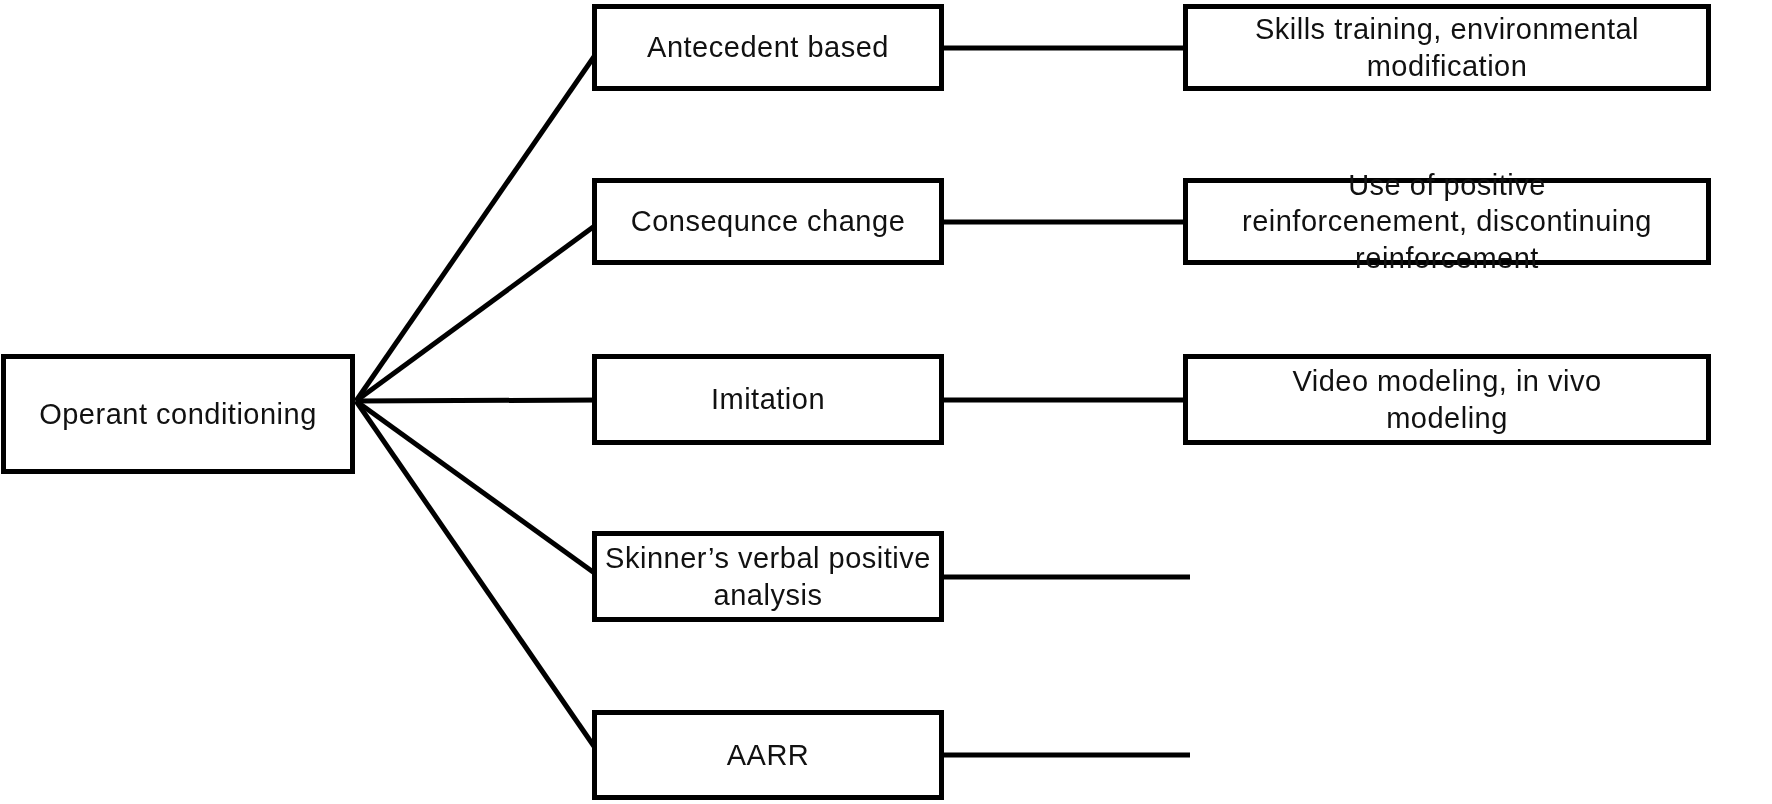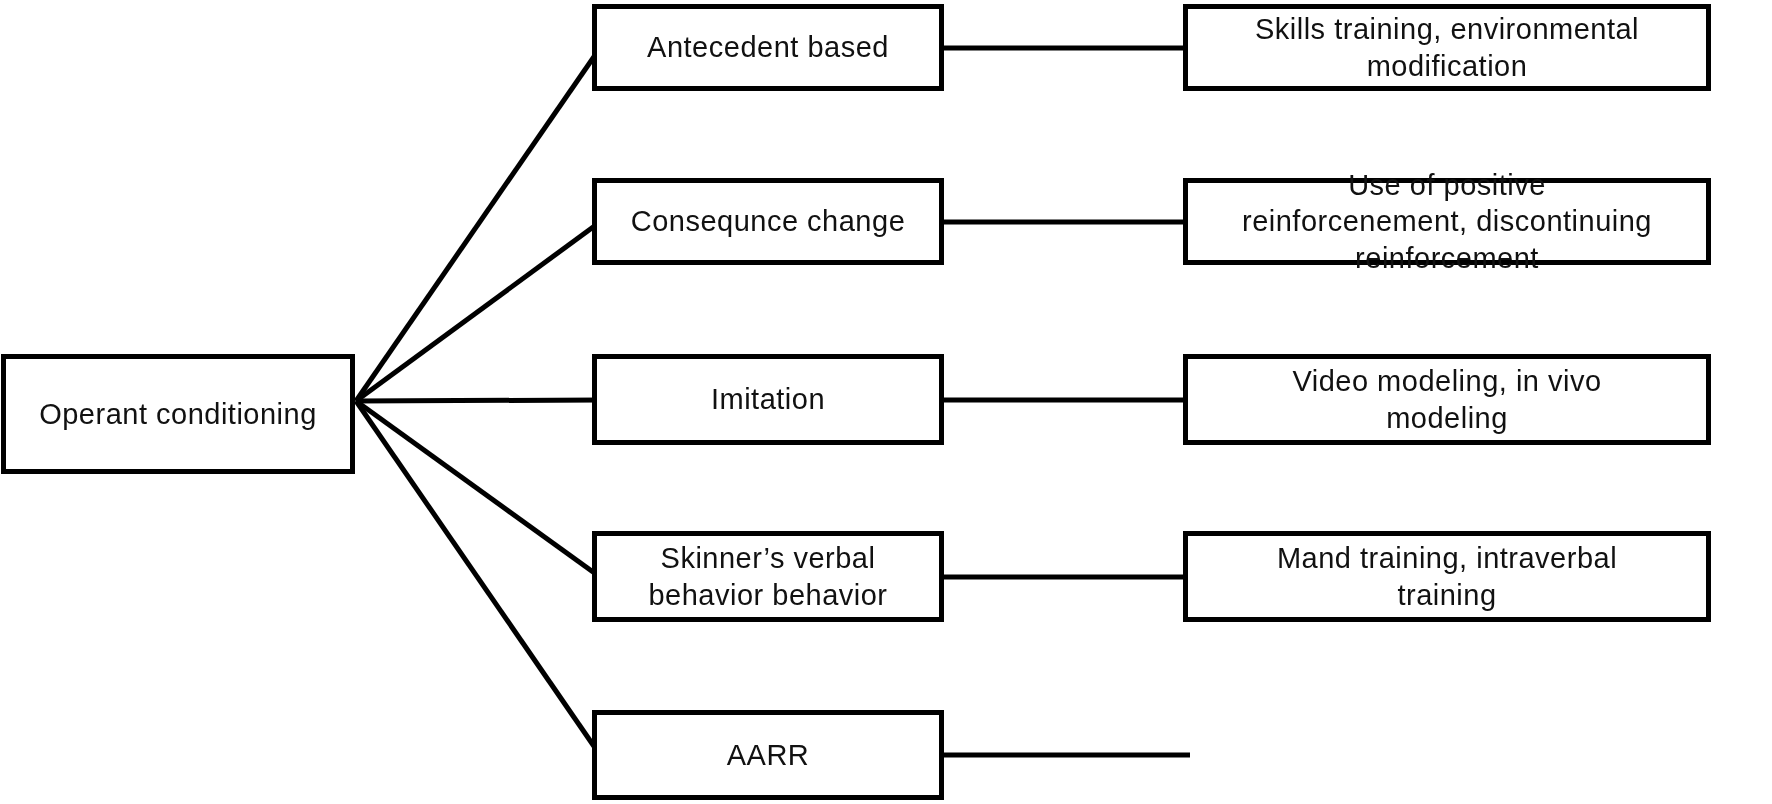--- a/index.html
+++ b/index.html
@@ -72,26 +72,25 @@
   </svg>
 
   <div class="node col-root row-root">Operant conditioning</div>
 
   <div class="node col-mid row-0">Antecedent based</div>
 
   <div class="node col-mid row-1">Consequnce change</div>
 
   <div class="node col-mid row-2">Imitation</div>
 
-  <div class="node col-mid row-3">Skinner’s verbal behavior behavior</div>
+  <div class="node col-mid row-3">Skinner’s verbal positive analysis</div>
 
   <div class="node col-mid row-4">AARR</div>
 
   <div class="node col-right row-0">Skills training, environmental modification</div>
 
   <div class="node col-right row-1">Use of positive reinforcenement, discontinuing reinforcement</div>
 
   <div class="node col-right row-2">Video modeling, in vivo modeling</div>
 
-  <div class="node col-right row-3">Mand training, intraverbal training</div>
 
 
 </div>
 
 </body></html>

